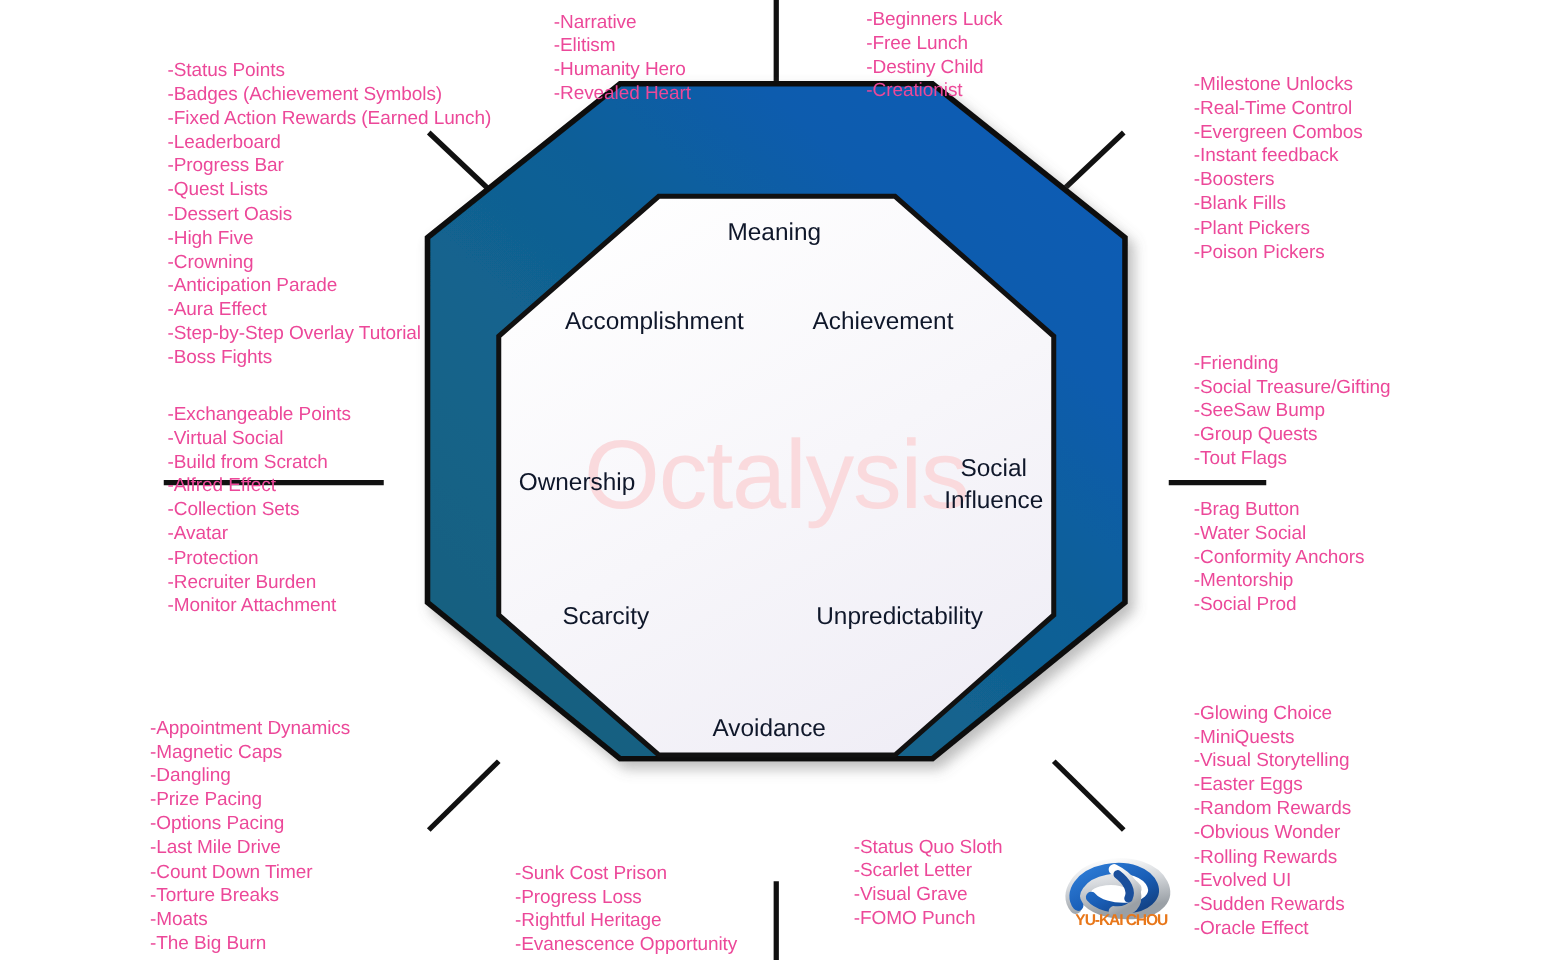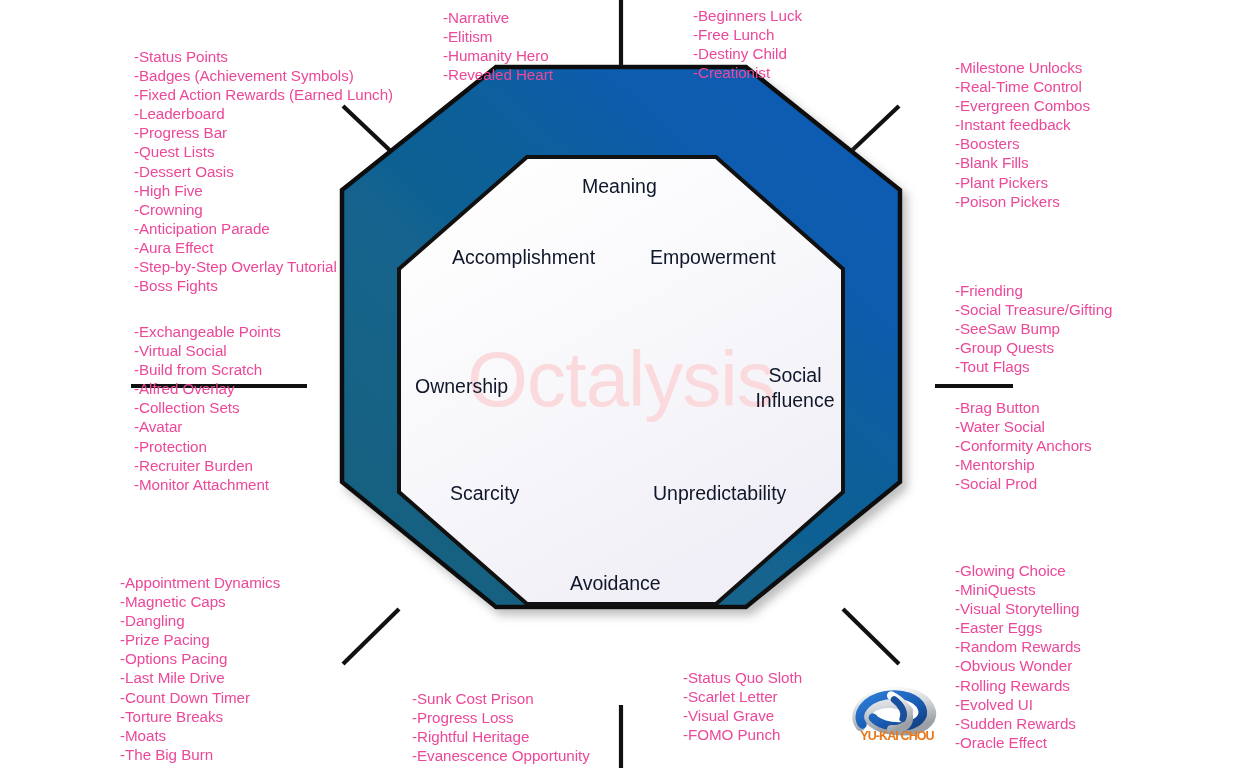--- a/index.html
+++ b/index.html
@@ -128,21 +128,21 @@
   </svg>
 
   <div id="logo">
     <div class="wordmark">YU-KAI CHOU</div>
   </div>
 
   <div class="corelabel" style="left:582px; top:175px;">Meaning</div>
 
   <div class="corelabel" style="left:452px; top:246px;">Accomplishment</div>
 
-  <div class="corelabel" style="left:650px; top:246px;">Empowerment</div>
+  <div class="corelabel" style="left:650px; top:246px;">Achievement</div>
 
   <div class="corelabel" style="left:415px; top:375px;">Ownership</div>
 
   <div class="corelabel two" style="left:740px; top:363px;">
     <span>Social</span><br>
     <span>Influence</span>
   </div>
 
   <div class="corelabel" style="left:450px; top:482px;">Scarcity</div>
 
@@ -244,21 +244,21 @@
     <span class="li">-Count Down Timer</span>
     <span class="li">-Torture Breaks</span>
     <span class="li">-Moats</span>
     <span class="li">-The Big Burn</span>
   </div>
 
   <div class="listblock" style="left:134px; top:322px;">
     <span class="li">-Exchangeable Points</span>
     <span class="li">-Virtual Social</span>
     <span class="li">-Build from Scratch</span>
-    <span class="li">-Alfred Overlay</span>
+    <span class="li">-Alfred Effect</span>
     <span class="li">-Collection Sets</span>
     <span class="li">-Avatar</span>
     <span class="li">-Protection</span>
     <span class="li">-Recruiter Burden</span>
     <span class="li">-Monitor Attachment</span>
   </div>
 
 </div>
 
 </body></html>

